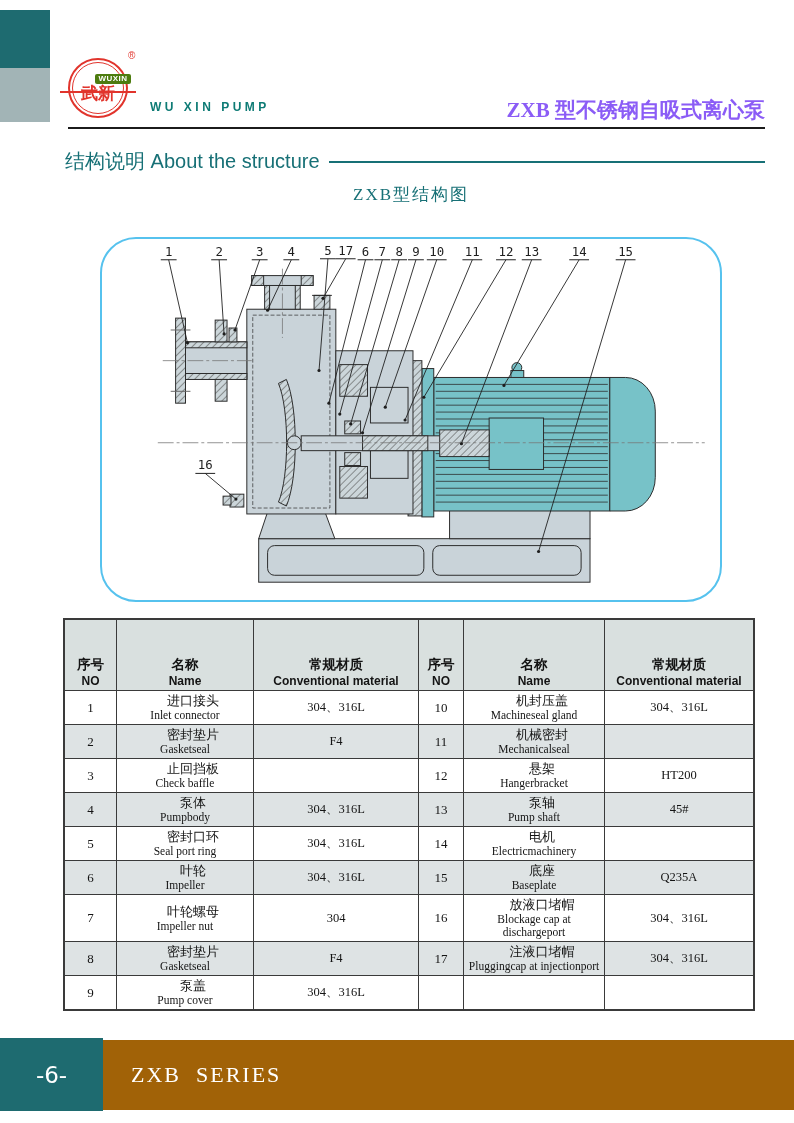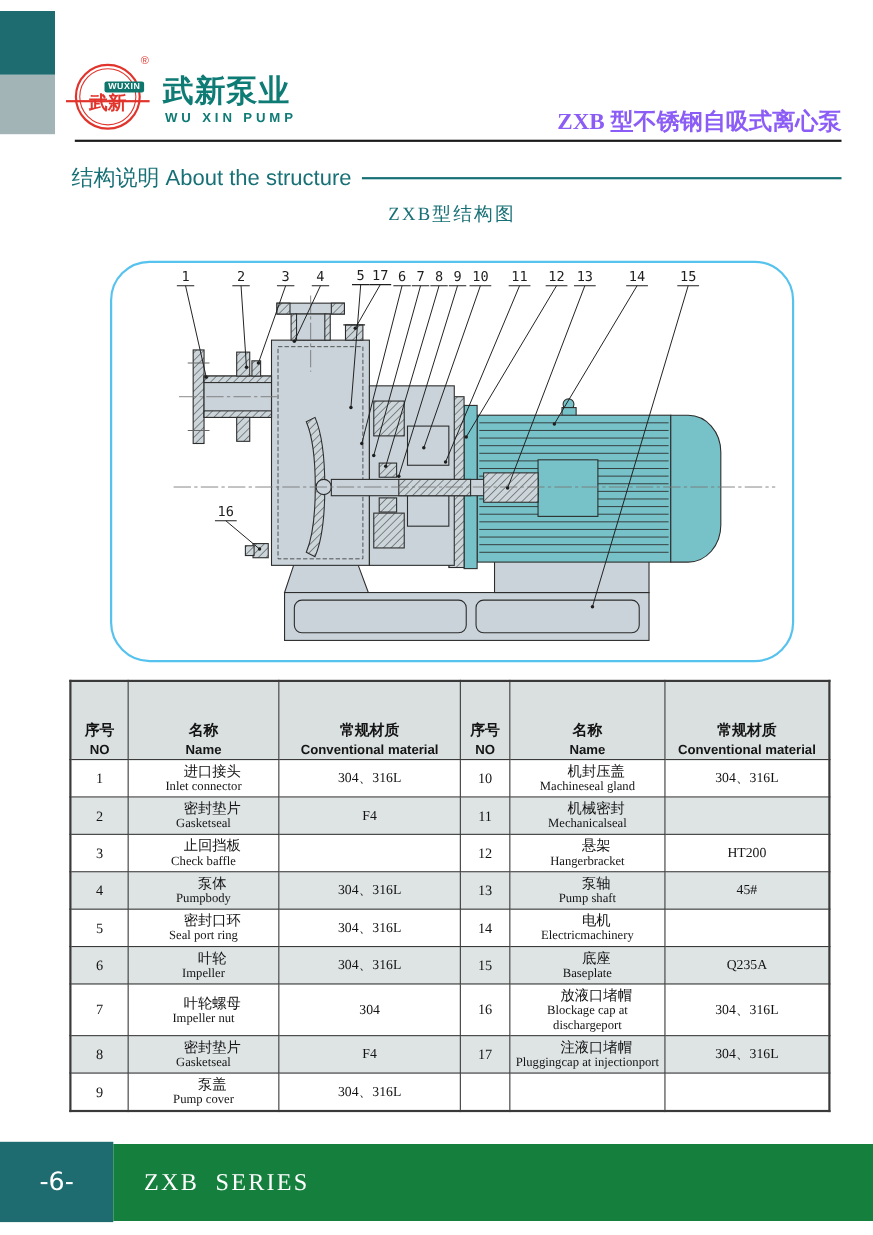--- a/index.html
+++ b/index.html
@@ -9,21 +9,21 @@
   
   .blk-dark{position:absolute;left:0;top:10px;width:50px;height:58px;background:#1e6b70;}
   .blk-gray{position:absolute;left:0;top:68px;width:50px;height:54px;background:#a2b4b6;}
 
   
   .logo{position:absolute;left:66px;top:56px;width:300px;height:70px;}
   .seal{position:absolute;left:2px;top:2px;width:60px;height:60px;border:2.5px solid #e1342c;
         border-radius:50%;box-sizing:border-box;}
   .seal-inner{position:absolute;left:2px;top:2px;right:2px;bottom:2px;border:1px solid #e1342c;
         border-radius:50%;display:flex;flex-direction:column;align-items:center;justify-content:center;}
-  .seal-box{background:#0f766e;color:#fff;font-size:8px;font-weight:bold;line-height:10px;
+  .seal-box{background:#4d7c0f;color:#fff;font-size:8px;font-weight:bold;line-height:10px;
         padding:0 3px;border-radius:2px;letter-spacing:.5px;margin-left:30px;}
   .seal-cn{color:#e1342c;font-size:17px;font-weight:bold;line-height:19px;
         font-family:"Liberation Serif",serif;}
   .seal-line{position:absolute;left:-10px;right:-10px;top:56%;height:2px;background:#e1342c;}
   .seal-reg{position:absolute;left:62px;top:-6px;color:#e1342c;font-size:10px;}
   .company-cn{position:absolute;left:82px;top:8px;color:#0e7b75;font-size:28px;font-weight:bold;
         letter-spacing:1px;white-space:nowrap;}
   .company-en{position:absolute;left:84px;top:44px;color:#0e7b75;font-size:12px;font-weight:bold;
         letter-spacing:3.5px;white-space:nowrap;}
 
@@ -58,42 +58,41 @@
   td .cn{font-size:13px;line-height:16px;display:block;margin-left:16px;}
   td .en{font-size:11.5px;line-height:13px;display:block;}
   td.no-cell{font-size:13px;}
   td.mat-cell{font-size:12.5px;}
   tr.zebra td{background:#dee3e4;}
 
   
   .footer-page{position:absolute;left:0;top:1038px;width:103px;height:73px;background:#1e6b70;
         color:#fff;display:flex;align-items:center;justify-content:center;
         font-size:23px;font-family:"DejaVu Sans",sans-serif;}
-  .footer-bar{position:absolute;left:103px;top:1040px;width:691px;height:70px;background:#15803d;
+  .footer-bar{position:absolute;left:103px;top:1040px;width:691px;height:70px;background:#a16207;
         color:#fff;display:flex;align-items:center;font-family:"Liberation Serif",serif;
         font-size:22px;letter-spacing:2px;padding-left:28px;box-sizing:border-box;white-space:pre;}
 </style>
 </head>
 <body>
 
 <div class="page">
 
   <div class="blk-dark"></div>
   <div class="blk-gray"></div>
 
   <div class="logo">
     <div class="seal">
       <div class="seal-inner">
         <span class="seal-box">WUXIN</span>
         <span class="seal-cn">武新</span>
       </div>
       <div class="seal-line"></div>
     </div>
     <span class="seal-reg">®</span>
-    <div class="company-cn">武新泵业</div>
     <div class="company-en">WU XIN PUMP</div>
   </div>
 
   <div class="product-title">ZXB 型不锈钢自吸式离心泵</div>
   <div class="header-rule"></div>
 
   <div class="section-row">
     <span class="section-title">结构说明 About the structure</span>
     <span class="section-rule"></span>
   </div>

